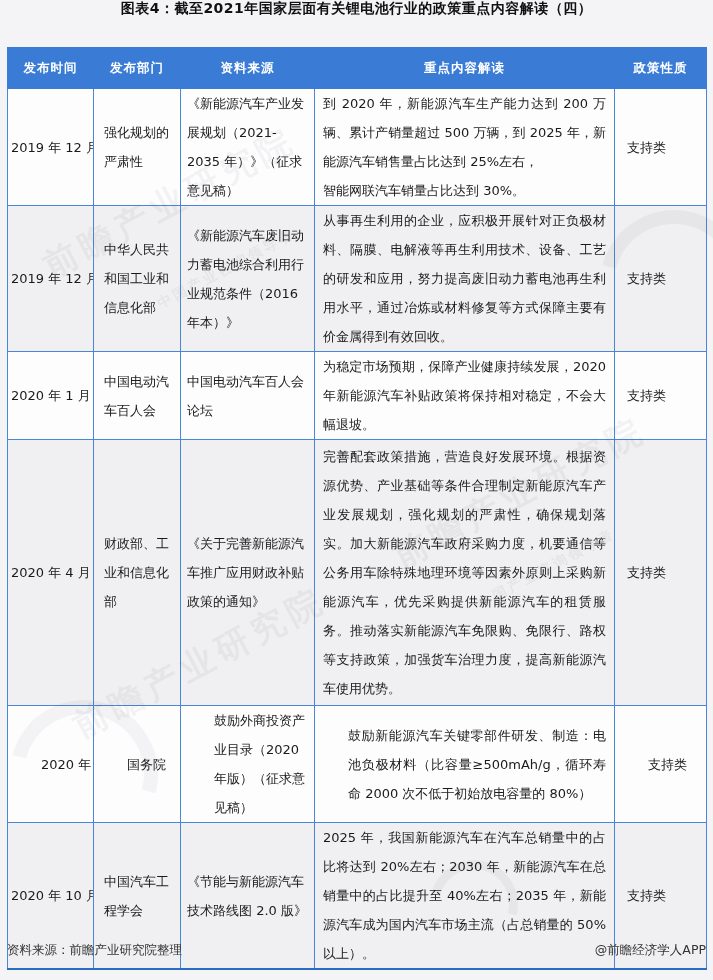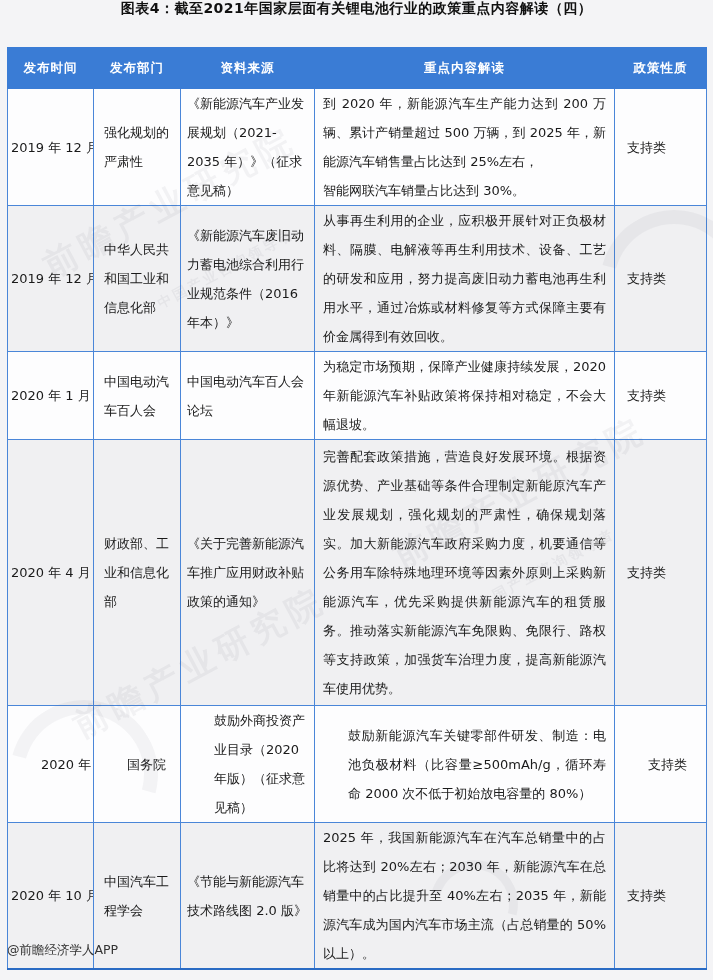--- a/index.html
+++ b/index.html
@@ -174,14 +174,15 @@
   <div class="wm small" style="left:150px;top:260px;">中国产业咨询领导者</div>
   <div class="wm big" style="left:380px;top:470px;">前瞻产业研究院</div>
   <div class="wm small" style="left:470px;top:560px;">中国产业咨询领导者</div>
   <div class="wm big" style="left:60px;top:640px;">前瞻产业研究院</div>
   <div class="wm-circle" style="left:600px;top:210px;"></div>
   <div class="wm-circle" style="left:10px;top:700px;"></div>
   <div class="wm-circle" style="left:430px;top:860px;width:70px;height:70px;border-width:9px;"></div>
 </div>
 
 <div class="footer">
+  <span>资料来源：前瞻产业研究院整理</span>
   <span>@前瞻经济学人APP</span>
 </div>
 
 </body></html>

